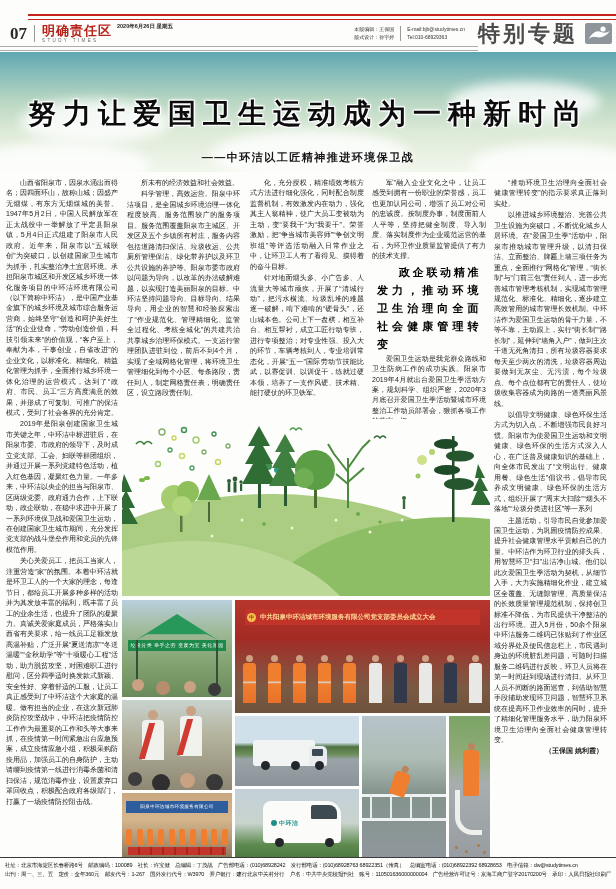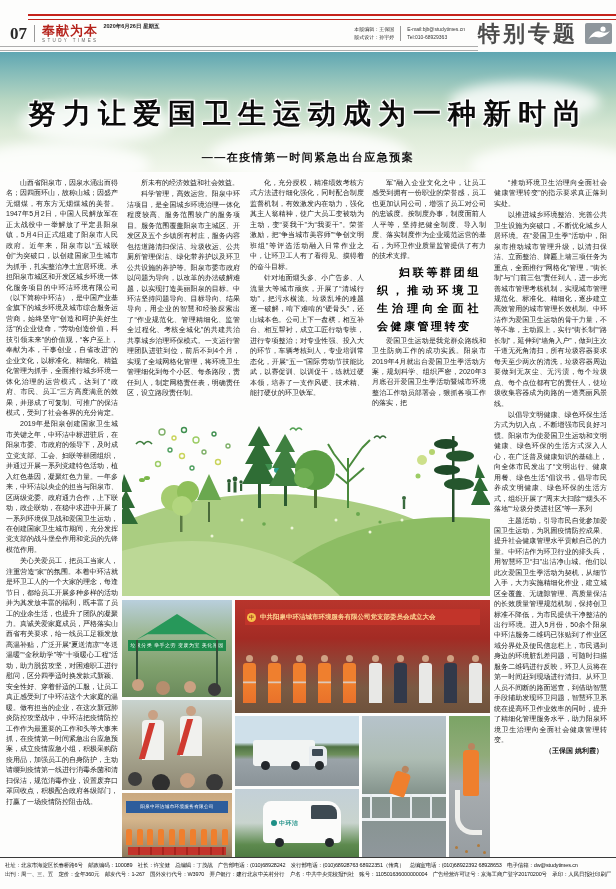--- a/index.html
+++ b/index.html
@@ -113,21 +113,21 @@
 </head>
 <body>
 
 <div class="page">
 
   <div class="red-rule"></div>
   <div class="masthead">
     <div class="page-num">07</div>
     <div class="vbar"></div>
     <div class="logo-block">
-      <div class="logo-cn">奉献为本</div>
+      <div class="logo-cn">明确责任区</div>
       <div class="logo-en">STUDY TIMES</div>
     </div>
     <div class="date-block">2020年6月26日 星期五</div>
     <div class="credits">
       <span class="l">本版编辑：王保国</span>
       <span class="r">E-mail:bjb@studytimes.cn</span>
       <span class="l">版式设计：孙宇婷</span>
       <span class="r">Tel:010-68929363</span>
     </div>
     <div class="section-title">特别专题</div>
@@ -140,21 +140,21 @@
   </div>
   <div class="gray-rules"></div>
 
   <div class="banner">
     <div class="cloud" style="left:20px;top:48px;width:150px;height:44px;"></div>
     <div class="cloud" style="left:210px;top:78px;width:200px;height:50px;"></div>
     <div class="cloud" style="left:450px;top:30px;width:150px;height:40px;"></div>
     <div class="cloud" style="left:-30px;top:90px;width:180px;height:46px;"></div>
     <div class="cloud" style="left:470px;top:92px;width:170px;height:44px;"></div>
     <h1 class="headline">努力让爱国卫生运动成为一种新时尚</h1>
-    <h2 class="sub-headline">——在疫情第一时间紧急出台应急预案</h2>
+    <h2 class="sub-headline">——中环洁以工匠精神推进环境保卫战</h2>
   </div>
 
   <div class="main">
 
     <div class="col c1">
       <p>山西省阳泉市，因泉水涌出而得名；因四面环山，故称山城；因盛产无烟煤，有东方无烟煤城的美誉。1947年5月2日，中国人民解放军在正太战役中一举解放了平定县阳泉镇，5月4日正式组建了阳泉市人民政府。近年来，阳泉市以“五城联创”为突破口，以创建国家卫生城市为抓手，扎实整治净土宜居环境。承担阳泉市城区和开发区城乡环境一体化服务项目的中环洁环境有限公司（以下简称中环洁），是中国产业基金旗下的城乡环境及城市综合服务运营商，始终坚守“创造和呵护美好生活”的企业使命，“劳动创造价值，科技引领未来”的价值观，“客户至上，奉献为本，干事创业，自省改进”的企业文化，以标准化、精细化、精益化管理为抓手，全面推行城乡环境一体化治理的运营模式，达到了“政府、市民、员工”三方高度满意的效果，并形成了可复制、可推广的保洁模式，受到了社会各界的充分肯定。</p>
       <p>2019年是阳泉创建国家卫生城市关键之年，中环洁中标进驻后，在阳泉市委、市政府的领导下，及时成立党支部、工会、妇联等群团组织，并通过开展一系列党建特色活动，植入红色基因，凝聚红色力量。一年多来，中环洁以央企的担当与阳泉市、区两级党委、政府通力合作，上下联动，政企联动，在稳中求进中开展了一系列环境保卫战和爱国卫生运动，在创建国家卫生城市期间，充分发挥党支部的战斗堡垒作用和党员的先锋模范作用。</p>
       <p>关心关爱员工，把员工当家人，注重营造“家”的氛围。本着中环洁就是环卫工人的一个大家的理念，每逢节日，都给员工开展多种多样的活动并为其发放丰富的福利，既丰富了员工的业余生活，也提升了团队的凝聚力。真诚关爱家庭成员，严格落实山西省有关要求，给一线员工足额发放高温补贴，广泛开展“夏送清凉”“冬送温暖”“金秋助学”等“十项暖心工程”活动，助力脱贫攻坚，对困难职工进行慰问，区分四季适时换发款式新颖、安全性好、穿着舒适的工服，让员工真正感受到了中环洁这个大家庭的温暖。做有担当的企业，在这次新冠肺炎防控攻坚战中，中环洁把疫情防控工作作为最重要的工作和头等大事来抓，在疫情第一时间紧急出台应急预案，成立疫情应急小组，积极采购防疫用品，加强员工的自身防护，主动请缨到疫情第一线进行消毒杀菌和清扫保洁，规范消毒作业，设置废弃口罩回收点，积极配合政府各级部门，打赢了一场疫情防控阻击战。</p>
     </div>
 
@@ -163,21 +163,21 @@
       <p>科学管理，高效运营。阳泉中环洁项目，是全国城乡环境治理一体化程度较高、服务范围较广的服务项目。服务范围覆盖阳泉市主城区、开发区及五个乡镇所有村庄，服务内容包括道路清扫保洁、垃圾收运、公共厕所管理保洁、绿化带养护以及环卫公共设施的养护等。阳泉市委市政府以问题为导向，以改革的办法破解难题，以实现打造美丽阳泉的目标。中环洁坚持问题导向、目标导向、结果导向，用企业的智慧和经验探索出了“作业规范化、管理精细化、监管全过程化、考核全城化”的共建共治共享城乡治理环保模式。一支运行管理团队进驻到位，前后不到4个月，实现了全域网格化管理，将环境卫生管理细化到每个小区、每条路段，责任到人，制定网格责任表，明确责任区，设立路段责任制。</p>
     </div>
 
     <div class="col c3">
       <p>化，充分授权，精准绩效考核方式方法进行细化强化，同时配合制度监督机制，有效激发内在动力，强化其主人翁精神，使广大员工变被动为主动，变“要我干”为“我要干”。荣誉激励，把“争当城市美容师”“争创文明班组”等评选活动融入日常作业之中，让环卫工人有了看得见、摸得着的奋斗目标。</p>
       <p>针对地面烟头多、小广告多、人流量大等城市顽疾，开展了“清城行动”，把污水横流、垃圾乱堆的难题逐一破解，啃下难啃的“硬骨头”，还山城本色。公司上下一盘棋，相互补台、相互帮衬，成立工匠行动专班，进行专项整治；对专业性强、投入大的环节，车辆考核到人，专业培训常态化，开展“五一”国际劳动节技能比武，以赛促训、以训促干，练就过硬本领，培养了一支作风硬、技术精、能打硬仗的环卫铁军。</p>
     </div>
 
     <div class="col c4">
       <p>军”融入企业文化之中，让员工感受到拥有一份职业的荣誉感，员工也更加认同公司，增强了员工对公司的忠诚度。按制度办事，制度面前人人平等，坚持把健全制度、导入制度、落实制度作为企业规范运营的基石，为环卫作业质量监管提供了有力的技术支撑。</p>
-      <p class="subhead2">妇联等群团组织，推动环境卫生治理向全面社会健康管理转变</p>
+      <p class="subhead2">政企联动精准发力，推动环境卫生治理向全面社会健康管理转变</p>
       <p>爱国卫生运动是我党群众路线和卫生防病工作的成功实践。阳泉市2019年4月就出台爱国卫生季活动方案，规划科学、组织严密，2020年3月底召开爱国卫生季活动暨城市环境整治工作动员部署会，狠抓各项工作的落实，把</p>
     </div>
 
     <div class="col c5">
       <p>“推动环境卫生治理向全面社会健康管理转变”的指示要求真正落到实处。</p>
       <p>以推进城乡环境整治、完善公共卫生设施为突破口，不断优化城乡人居环境。在“爱国卫生季”活动中，阳泉市推动城市管理升级，以清扫保洁、立面整治、牌匾上墙三项任务为重点，全面推行“网格化”管理，“街长制”与“门前三包”责任到人，进一步完善城市管理考核机制，实现城市管理规范化、标准化、精细化，逐步建立高效管用的城市管理长效机制。中环洁作为爱国卫生运动的骨干力量，不等不靠，主动跟上，实行“街长制”“路长制”，延伸到“墙角入户”，做到主次干道无死角清扫，所有垃圾容器要求每天至少两次的清洗，垃圾容器周边要做到无灰尘、无污渍，每个垃圾点、每个点位都有它的责任人，使垃圾收集容器成为街路的一道亮丽风景线。</p>
       <p>以倡导文明健康、绿色环保生活方式为切入点，不断增强市民良好习惯。阳泉市为使爱国卫生运动和文明健康、绿色环保的生活方式深入人心，在广泛普及健康知识的基础上，向全体市民发出了“文明出行、健康用餐、绿色生活”倡议书，倡导市民养成文明健康、绿色环保的生活方式，组织开展了“周末大扫除”“烟头不落地”“垃圾分类进社区”等一系列</p>
       <p>主题活动，引导市民自觉参加爱国卫生运动，为巩固疫情防控成果、提升社会健康管理水平贡献自己的力量。中环洁作为环卫行业的排头兵，用智慧环卫“扫”出洁净山城。他们以此次爱国卫生季活动为契机，从细节入手，大力实施精细化作业，建立城区全覆盖、无缝隙管理、高质量保洁的长效质量管理规范机制，保持创卫标准不降低，为市民提供干净整洁的出行环境。进入5月份，50余个阳泉中环洁服务二维码已张贴到了作业区域分界处及便民信息栏上，市民遇到身边的环境脏乱差问题，可随时扫描服务二维码进行反映，环卫人员将在第一时间赶到现场进行清扫。从环卫人员不间断的路面巡查，到借助智慧手段辅助发现环卫问题，智慧环卫系统在提高环卫作业效率的同时，提升了精细化管理服务水平，助力阳泉环境卫生治理向全面社会健康管理转变。</p>
       <p class="byline">（王保国 姚利霞）</p>
     </div>

